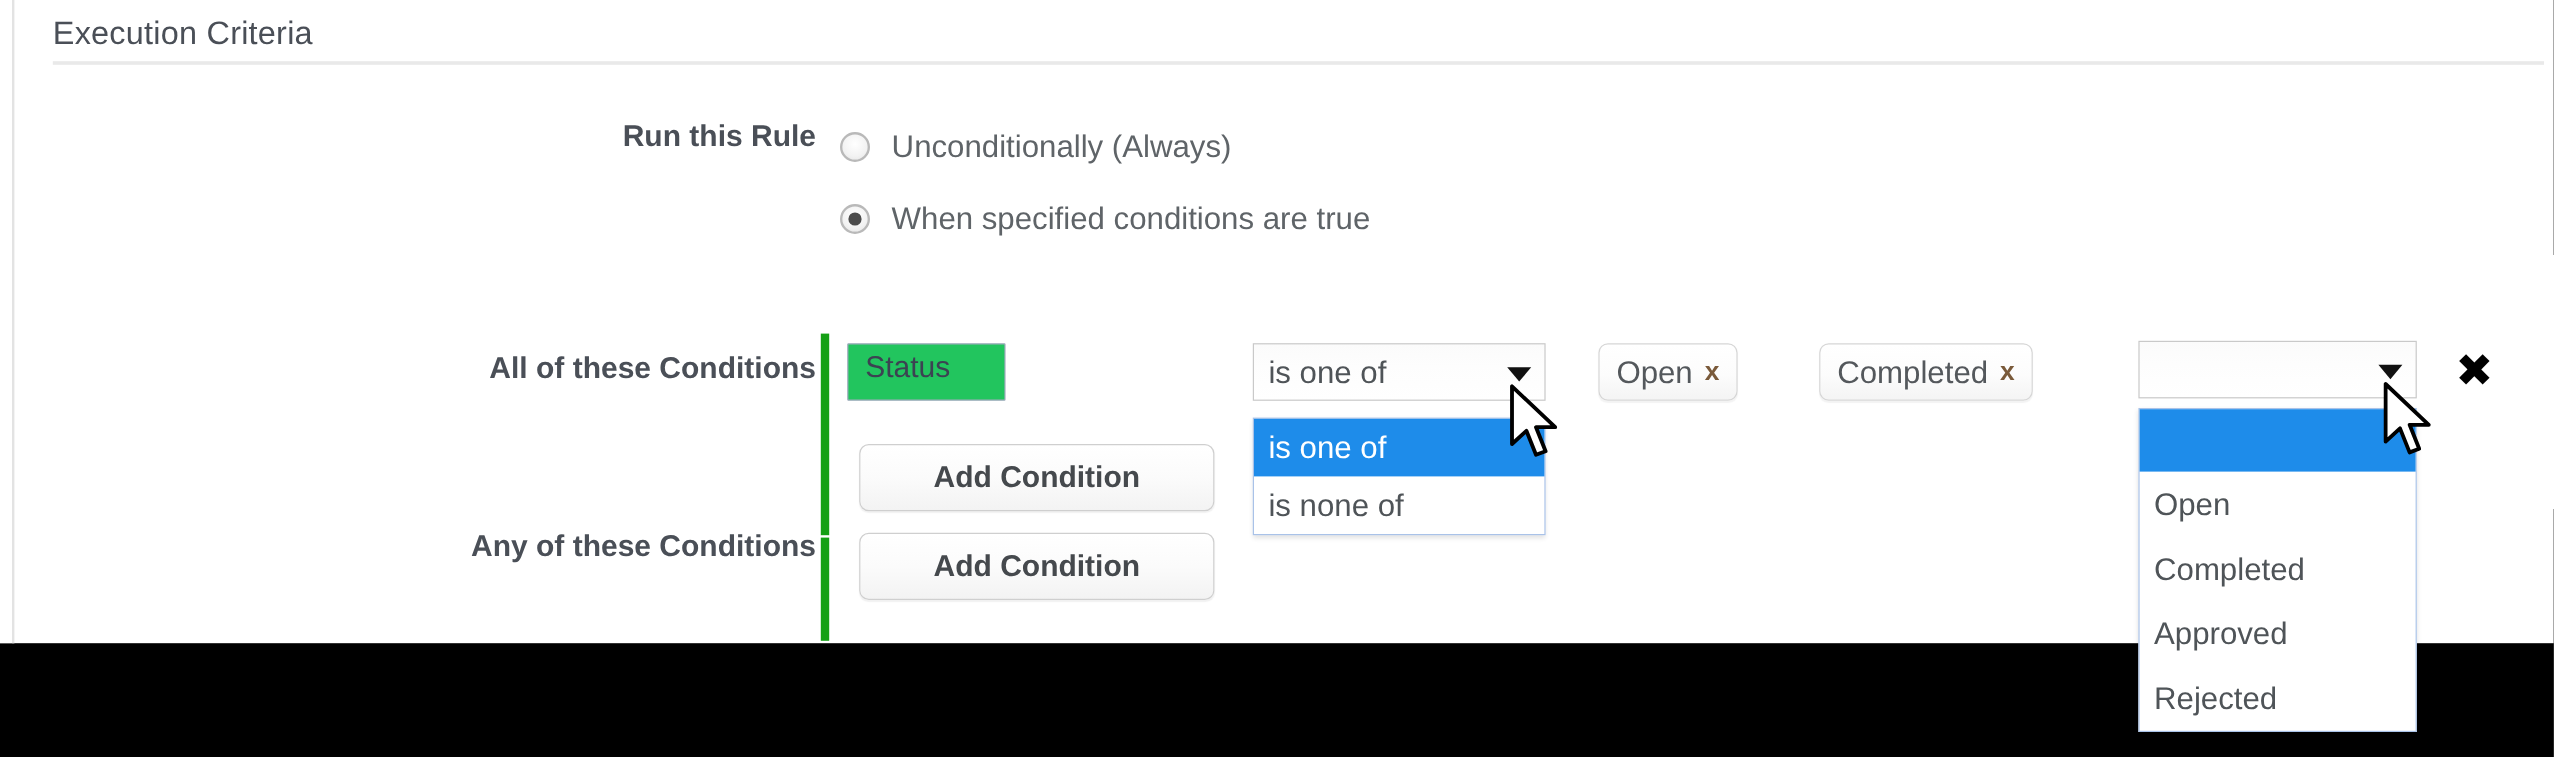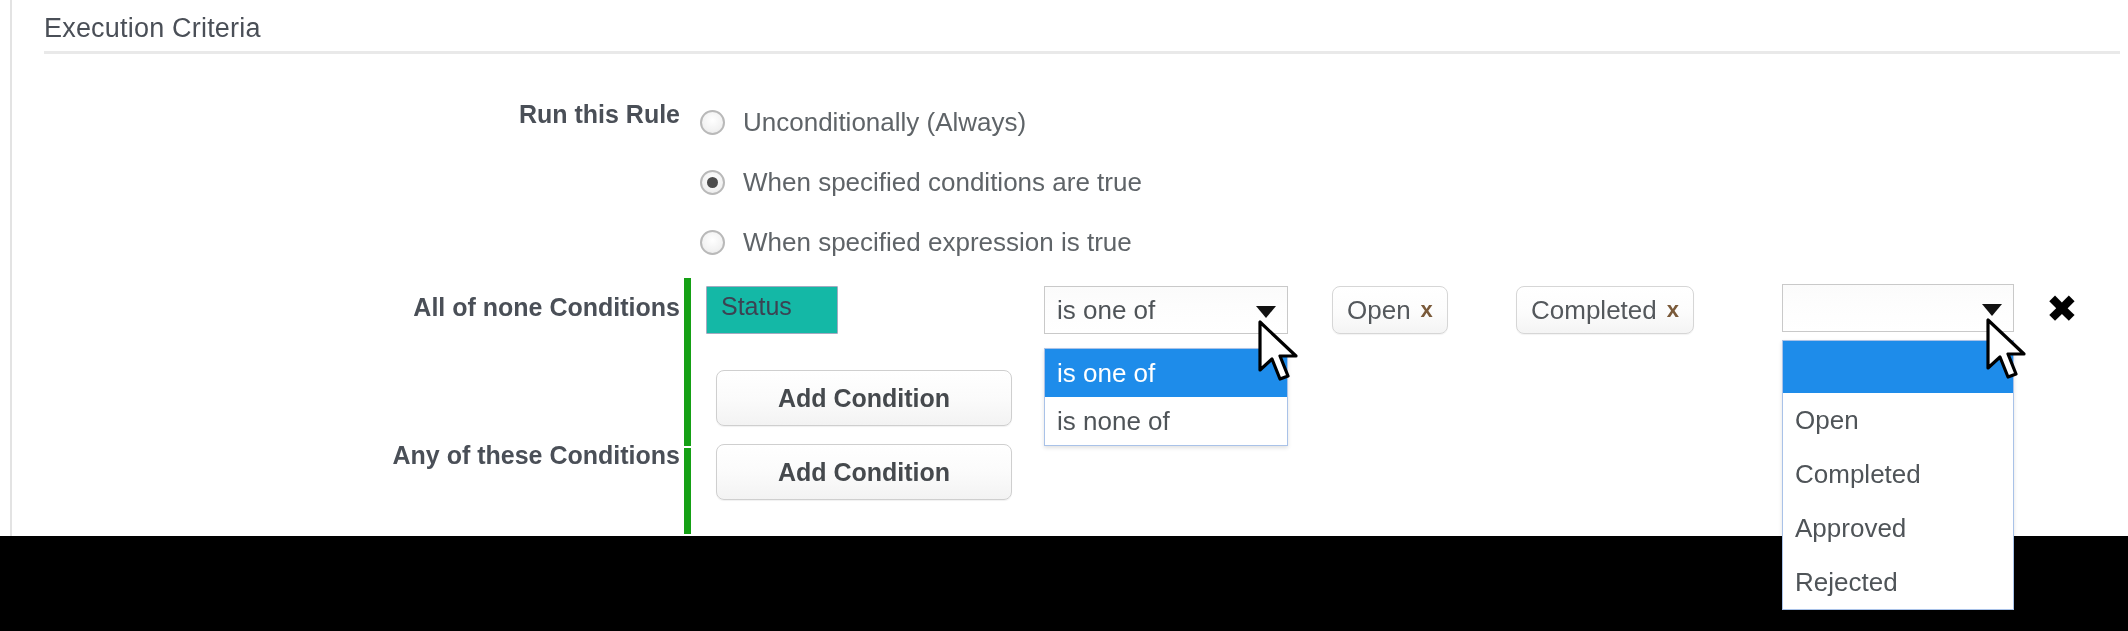--- a/index.html
+++ b/index.html
@@ -107,21 +107,21 @@
   
   .group-rail {
     position: absolute;
     width: 7px;
     background: #15a015;
   }
 
   
   .field-token {
     position: absolute;
-    background: #14b8a6;
+    background: #22c55e;
     border: 1px solid #a3aac0;
     color: #3c4252;
     font-size: 25px;
     padding: 5px 14px 7px 14px;
     box-sizing: border-box;
     white-space: nowrap;
     border-radius: 1px;
   }
 
   
@@ -254,26 +254,22 @@
   <div class="radio-row" style="top:100px;">
     <span class="radio"></span>
     <span class="radio-label">Unconditionally (Always)</span>
   </div>
 
   <div class="radio-row" style="top:160px;">
     <span class="radio checked"></span>
     <span class="radio-label">When specified conditions are true</span>
   </div>
 
-  <div class="radio-row" style="top:220px;">
-    <span class="radio"></span>
-    <span class="radio-label">When specified expression is true</span>
-  </div>
-
-  <div class="form-label" style="left:260px; top:293px; width:420px;">All of none Conditions</div>
+
+  <div class="form-label" style="left:260px; top:293px; width:420px;">All of these Conditions</div>
 
   <div class="group-rail" style="left:684px; top:278px; height:168px;"></div>
 
   <div class="field-token" style="left:706px; top:286px; width:132px; height:48px;">Status</div>
 
   <div class="btn" style="left:716px; top:370px; width:296px; height:56px;">Add Condition</div>
 
   <div class="select-box" style="left:1044px; top:286px; width:244px;">
     <span class="select-value">is one of</span>
     <span class="arrow"></span>

